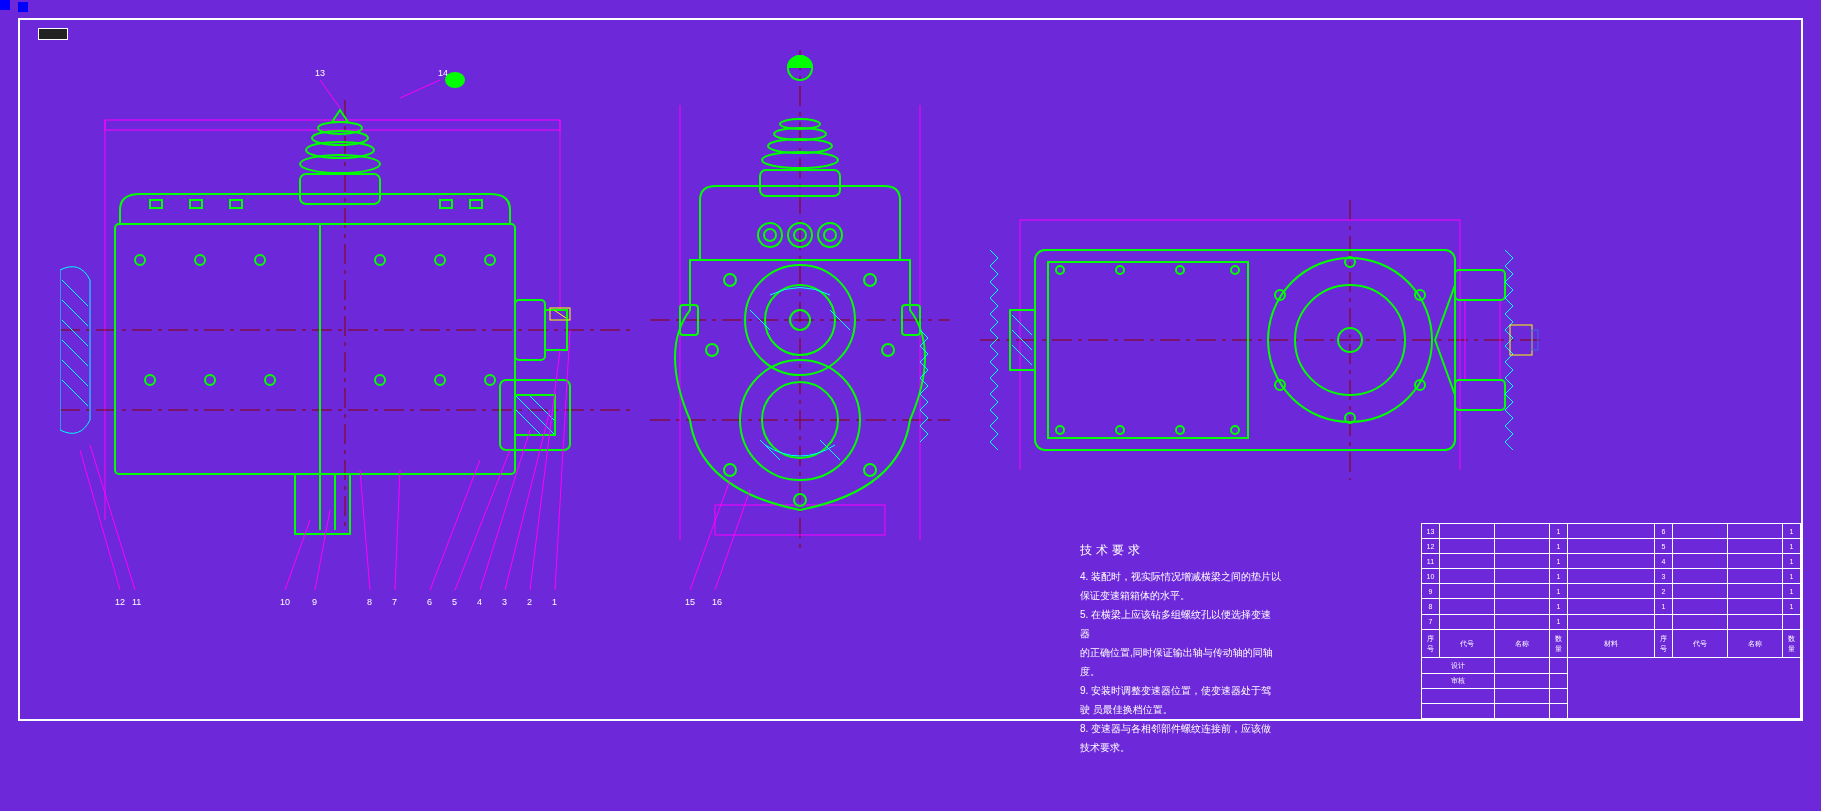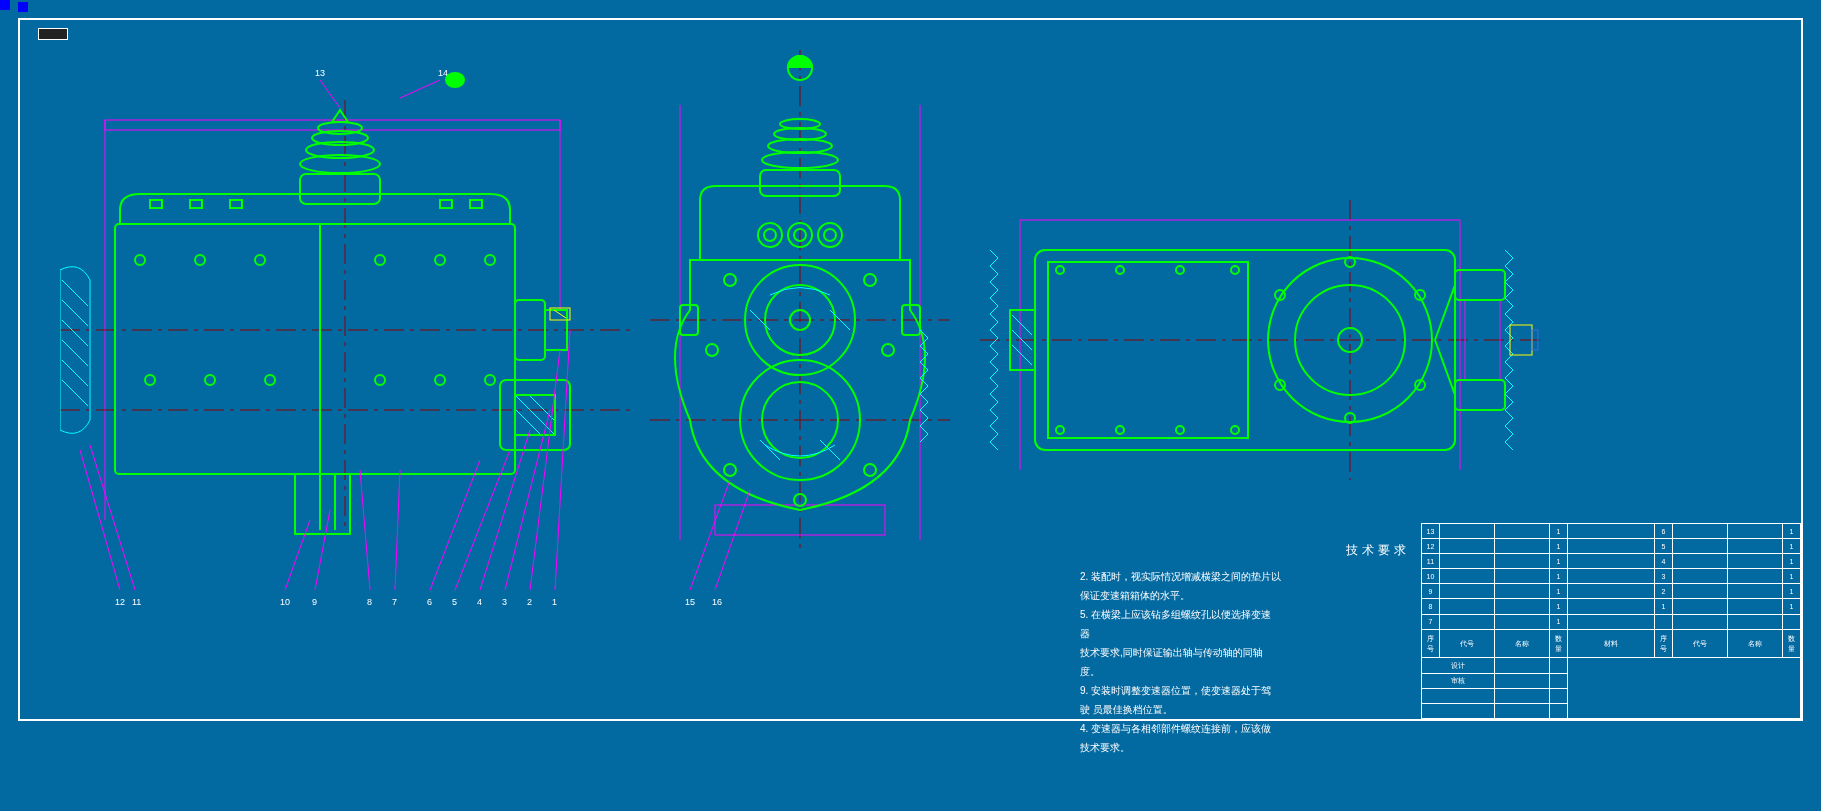--- a/index.html
+++ b/index.html
@@ -1,25 +1,25 @@
 <!DOCTYPE html>
 <html><head>
 <meta charset="utf-8">
 <style>
 *{margin:0;padding:0;box-sizing:border-box}
 body{background:#000;font-family:"SimSun","Microsoft YaHei",sans-serif;color:#fff;overflow:hidden}
-.canvas{position:relative;width:1821px;height:811px;background:#0369a1}
+.canvas{position:relative;width:1821px;height:811px;background:#6d28d9}
 .frame{position:absolute;border:2px solid #fff}
 .frame-outer{left:18px;top:18px;width:1785px;height:703px}
 .corner-handle{position:absolute;width:10px;height:10px;background:#00f}
 .ch-tl{left:0;top:0}
 .layer-box{position:absolute;left:38px;top:28px;width:30px;height:12px;border:1px solid #fff;background:#222}
 svg{position:absolute}
 .notes{position:absolute;left:1080px;top:540px;width:330px;font-size:10px;line-height:1.7;color:#fff}
-.notes-title{text-align:right;font-size:12px;margin-bottom:8px;letter-spacing:4px}
+.notes-title{text-align:left;font-size:12px;margin-bottom:8px;letter-spacing:4px}
 .notes p{margin-bottom:2px}
 .titleblock{position:absolute;right:20px;bottom:92px;width:380px;height:196px}
 .titleblock table{border-collapse:collapse;width:100%;height:100%}
 .titleblock td{border:1px solid #fff;padding:0 2px;font-size:7px;color:#fff;height:11px;text-align:center;vertical-align:middle}
 .titleblock .wide{width:55px}
 .titleblock .narrow{width:18px}
 .balloon{font-size:9px;fill:#fff}
 </style>
 </head>
 <body>
@@ -280,29 +280,29 @@
       <rect x="530" y="145" width="22" height="30"></rect>
     </g>
 
     <g stroke="#4169E1" stroke-width="1" fill="none">
       <rect x="552" y="150" width="6" height="20"></rect>
     </g>
   </svg>
 
   <div class="notes">
     <div class="notes-title">技术要求</div>
-    <p>2. 装配时，视实际情况增减横梁之间的垫片以</p>
+    <p>4. 装配时，视实际情况增减横梁之间的垫片以</p>
     <p>   保证变速箱箱体的水平。</p>
     <p>5. 在横梁上应该钻多组螺纹孔以便选择变速</p>
     <p>   器</p>
-    <p>   技术要求,同时保证输出轴与传动轴的同轴</p>
+    <p>   的正确位置,同时保证输出轴与传动轴的同轴</p>
     <p>   度。</p>
     <p>9. 安装时调整变速器位置，使变速器处于驾</p>
     <p>   驶     员最佳换档位置。</p>
-    <p>4. 变速器与各相邻部件螺纹连接前，应该做</p>
+    <p>8. 变速器与各相邻部件螺纹连接前，应该做</p>
     <p>   技术要求。</p>
   </div>
 
   <div class="titleblock">
     <table>
       <tbody>
           <tr>
             <td class="narrow">13</td>
             <td class="wide"></td>
             <td class="wide"></td>

